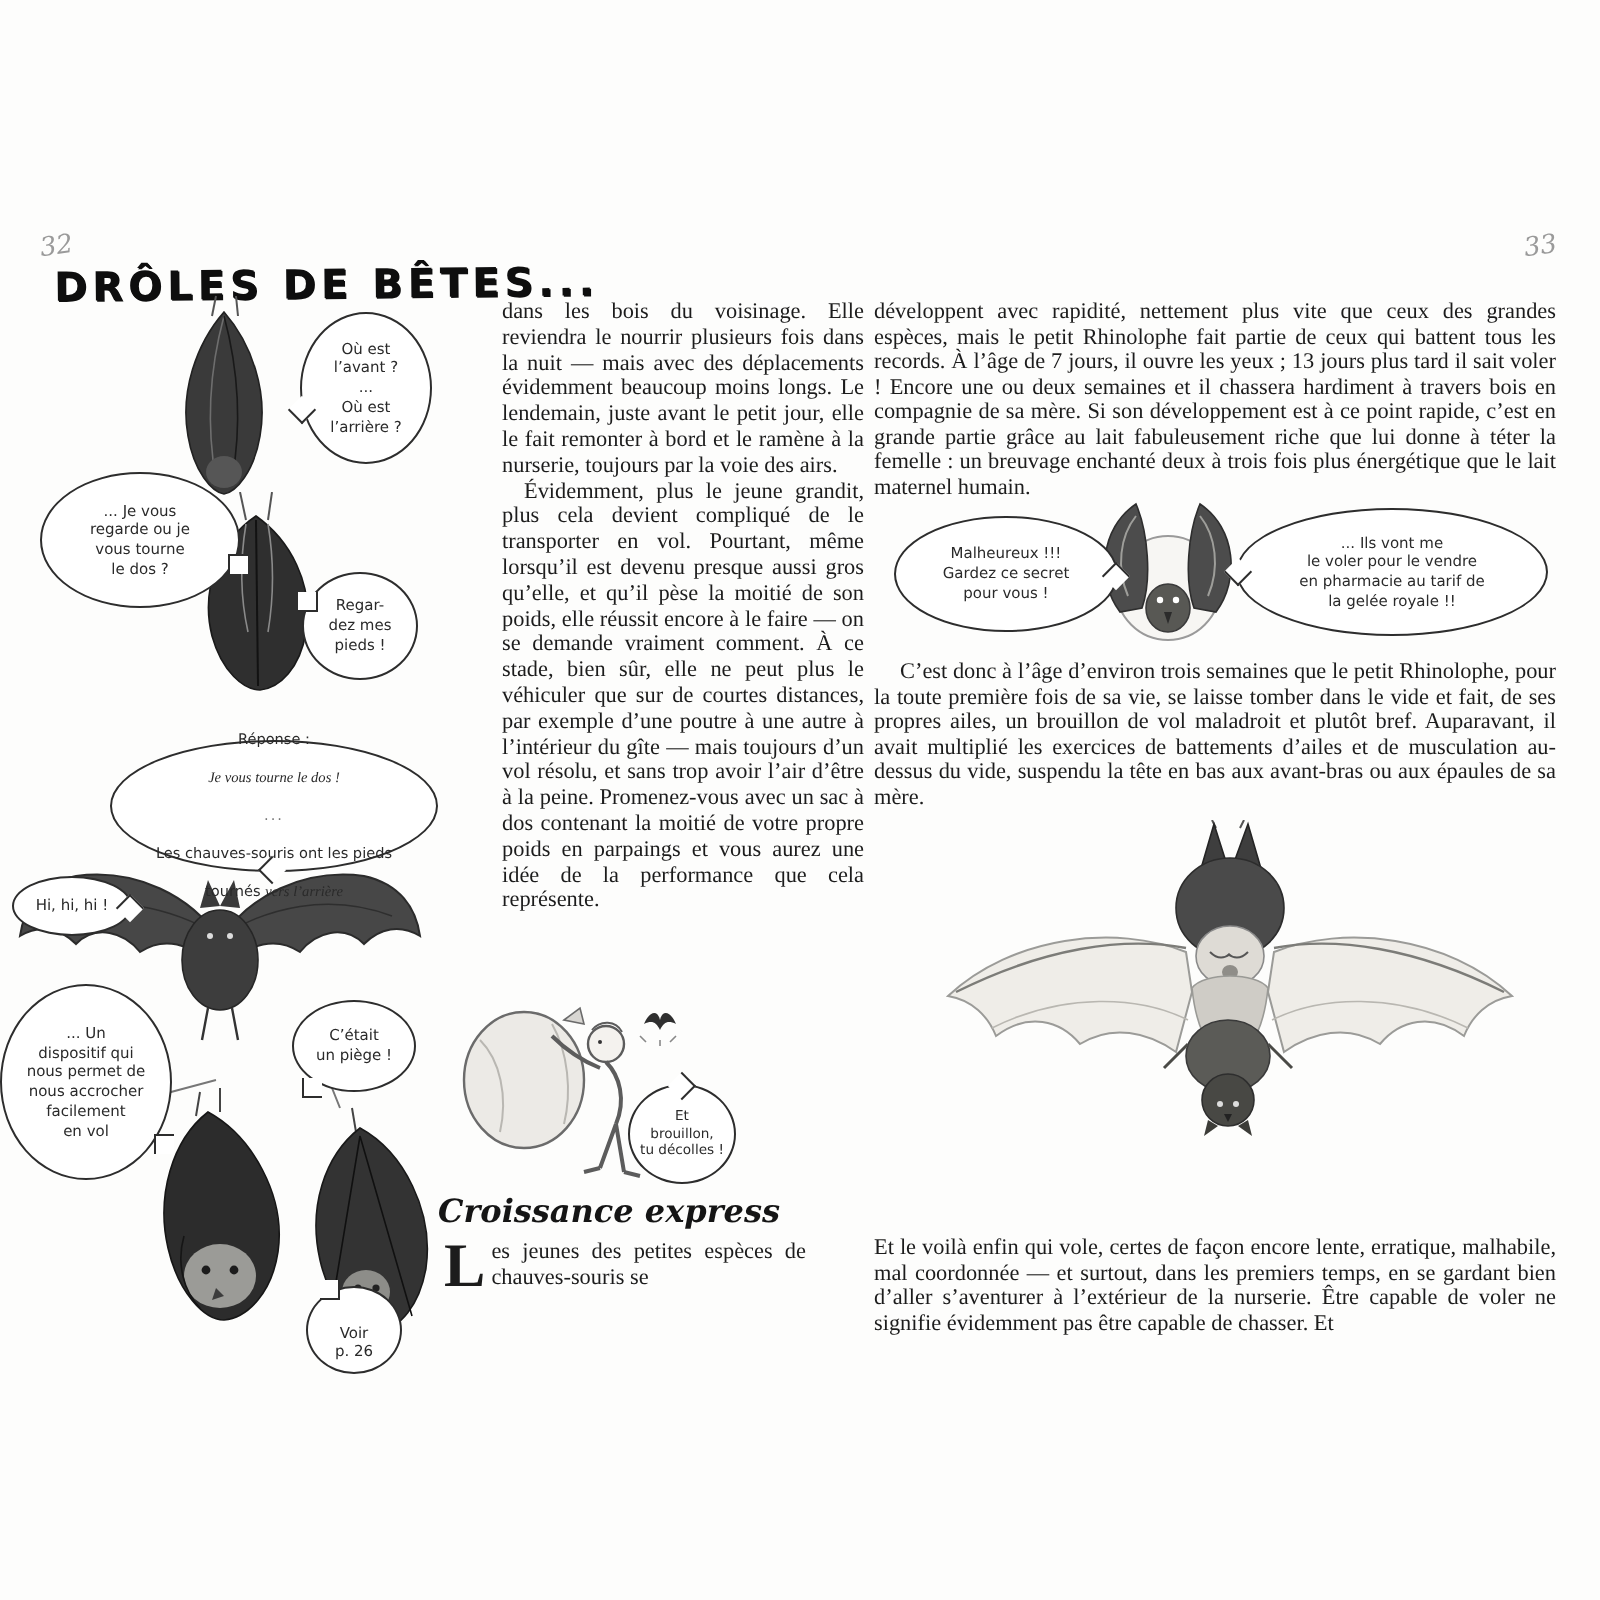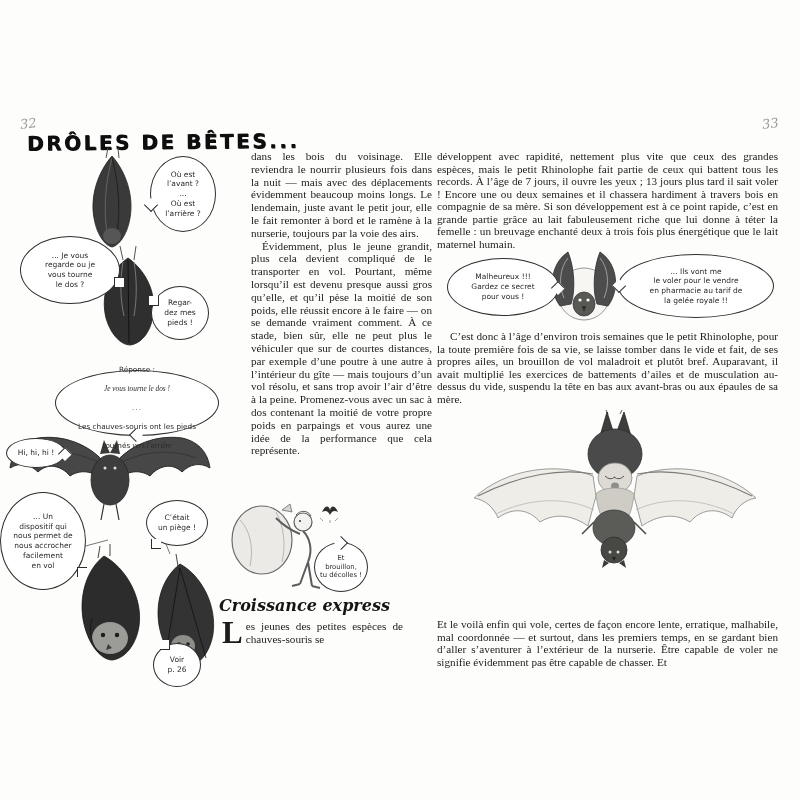--- a/index.html
+++ b/index.html
@@ -33,21 +33,21 @@
   .bubble{position:absolute;background:#fff;border:1.2px solid #2d2d2d;border-radius:50%;display:flex;align-items:center;justify-content:center;text-align:center;font-family:"DejaVu Sans",sans-serif;font-size:7.5px;line-height:1.3;color:#2a2a2a;white-space:pre-line;box-sizing:border-box;padding:5px;z-index:5;}
   .tail{position:absolute;width:9px;height:9px;background:#fff;border-left:1.2px solid #2d2d2d;border-bottom:1.2px solid #2d2d2d;z-index:6;}
   #b-avant{left:150px;top:156px;width:66px;height:76px;}
   #b-regarde{left:20px;top:236px;width:100px;height:68px;}
   #b-pieds{left:151px;top:286px;width:58px;height:54px;}
   #b-reponse{left:55px;top:370px;width:164px;height:66px;font-size:7.3px;}
   #b-reponse em{font-family:Liberation Serif, serif;}
   #b-hihihi{left:6px;top:438px;width:60px;height:30px;}
   #b-dispositif{left:0px;top:492px;width:86px;height:98px;justify-content:center;}
   #b-piege{left:146px;top:500px;width:62px;height:46px;align-items:center;}
-  #b-voir{left:153px;top:643px;width:48px;height:44px;}
+  #b-voir{left:153px;top:643px;width:48px;height:44px;align-items:flex-end;}
   #b-decolles{left:314px;top:542px;width:54px;height:50px;font-size:6.8px;}
   #b-malheureux{left:447px;top:258px;width:112px;height:58px;}
   #b-voler{left:618px;top:254px;width:156px;height:64px;}
   .dots{color:#777;letter-spacing:1px;}
 
   
   .illus{position:absolute;}
   #bat1{left:68px;top:146px;}
   #bat2{left:80px;top:246px;}
   #bat3{left:6px;top:418px;}

